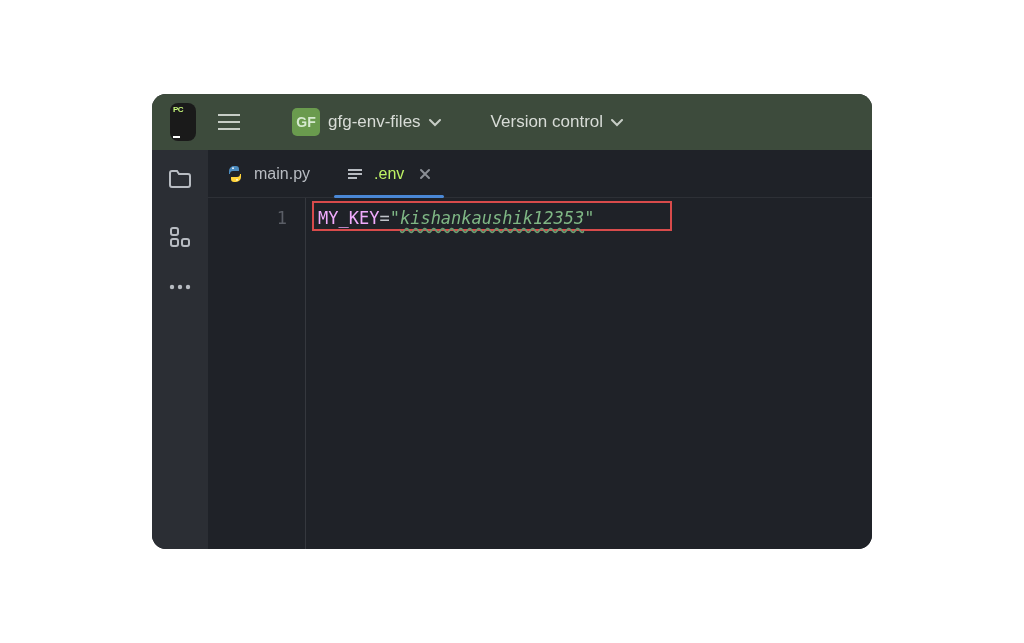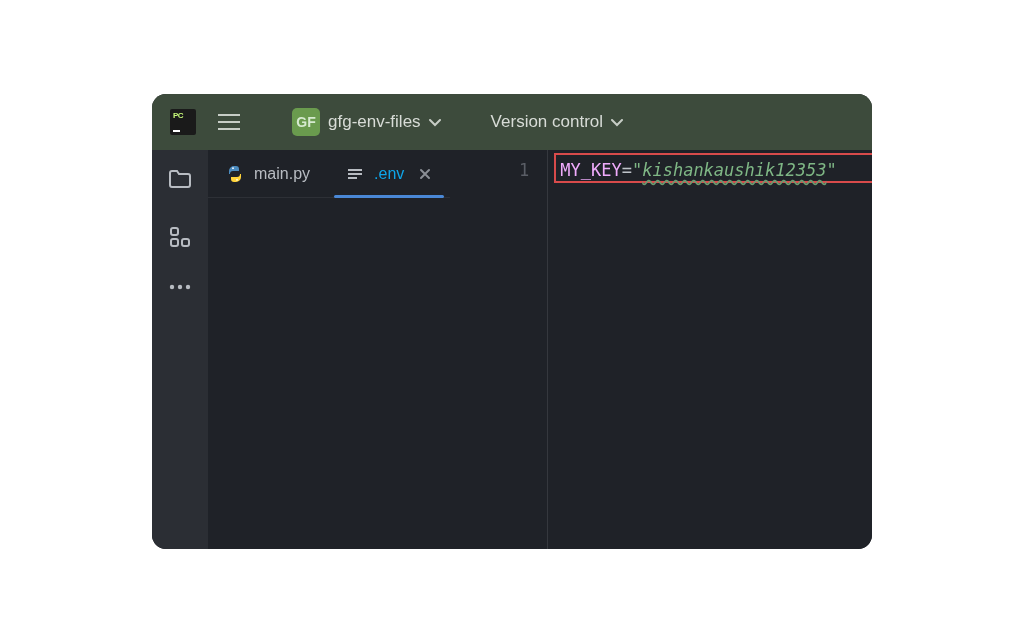--- a/index.html
+++ b/index.html
@@ -24,23 +24,23 @@
   .title-bar {
     height: 56px;
     background: #3d4b3c;
     display: flex;
     align-items: center;
     padding: 0 18px;
     gap: 22px;
   }
   .app-icon {
     width: 26px;
-    height: 26px;
+    height: 38px;
     background: linear-gradient(135deg, #1a1a1a 0%, #1a1a1a 100%);
-    border-radius: 2px;
+    border-radius: 8px;
     display: flex;
     align-items: flex-start;
     justify-content: flex-start;
     padding: 2px 3px;
     font-size: 8px;
     font-weight: 700;
     color: #c6f87a;
     letter-spacing: -0.5px;
     position: relative;
   }
@@ -102,21 +102,21 @@
     flex-direction: column;
     align-items: center;
     padding-top: 18px;
     gap: 36px;
   }
   .rail-icon { color: #b8bcc2; cursor: pointer; }
   .rail-icon svg { display: block; }
   .editor-panel {
     flex: 1;
     display: flex;
-    flex-direction: row;
+    flex-direction: column;
     background: #1f2228;
     min-width: 0;
   }
   .tab-bar {
     height: 48px;
     background: #1f2228;
     display: flex;
     align-items: stretch;
     border-bottom: 1px solid #2d3036;
   }
@@ -124,21 +124,21 @@
     display: flex;
     align-items: center;
     gap: 10px;
     padding: 0 18px;
     color: #b8bcc2;
     font-size: 16px;
     cursor: pointer;
     position: relative;
   }
   .tab.active {
-    color: #0ea5e9;
+    color: #bef264;
   }
   .tab.active::after {
     content: "";
     position: absolute;
     bottom: -1px;
     left: 6px;
     right: 6px;
     height: 3px;
     background: #4a88d6;
     border-radius: 2px;

